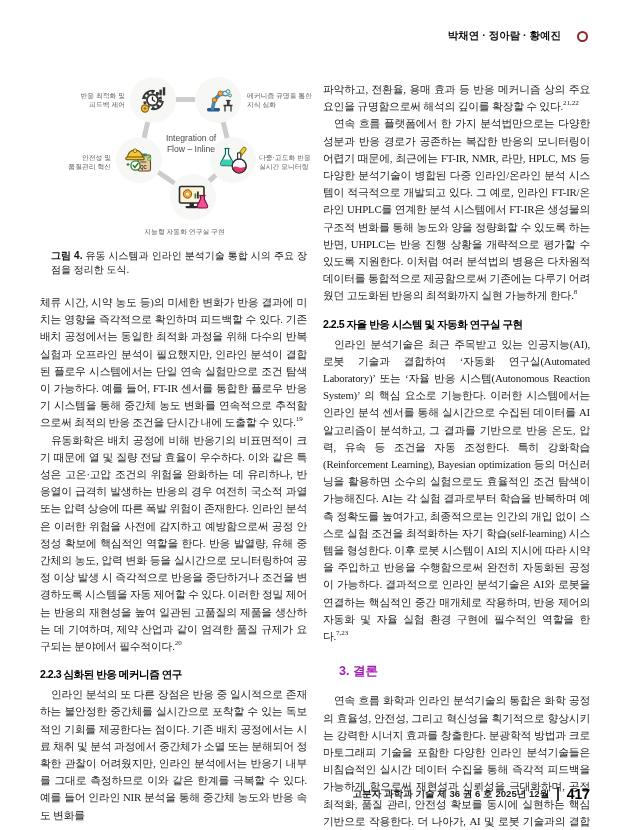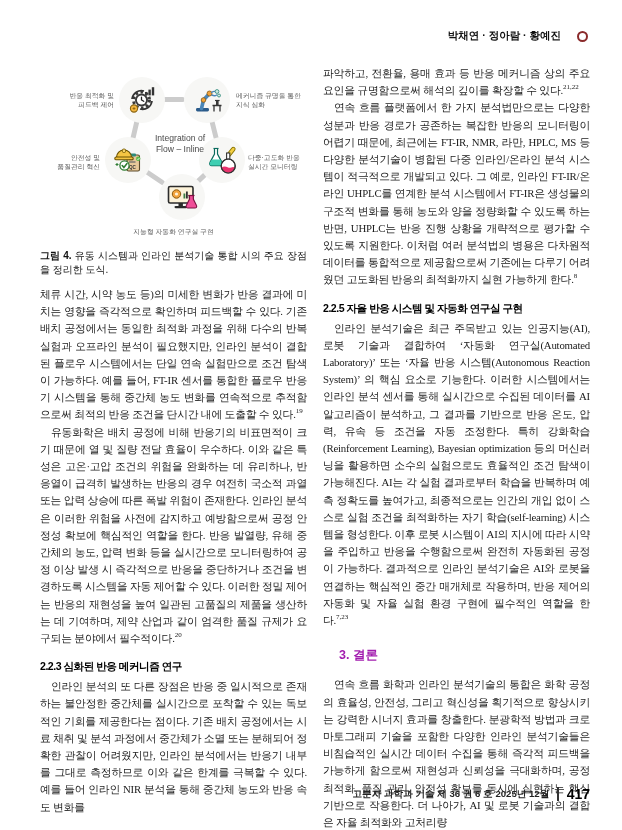--- a/index.html
+++ b/index.html
@@ -6,42 +6,42 @@
   .page{position:relative;width:622px;height:830px;background:#ffffff;overflow:hidden;
         font-family:"Liberation Serif","DejaVu Serif",serif;color:#1a1a1a;}
   
   .author-line{position:absolute;top:29px;right:34px;display:flex;align-items:center;gap:16px;
                font-family:"Liberation Sans","DejaVu Sans",sans-serif;font-weight:700;font-size:10.5px;color:#111;}
   .author-ring{display:inline-block;width:7px;height:7px;border:2.6px solid #8a2a2b;border-radius:50%;}
   
   .columns{position:absolute;top:63px;left:40px;right:32px;display:flex;gap:16px;}
   .col{width:267px;}
   
-  .fig{margin:0 0 10px 0;}
+  .fig{margin:0 0 10px 11px;}
   .diagram{position:relative;width:267px;height:178px;}
   .node{position:absolute;width:46px;height:46px;border-radius:50%;background:#f7f7f5;
         display:flex;align-items:center;justify-content:center;}
   .node svg{width:32px;height:32px;}
   .dlabel{position:absolute;font-family:"Liberation Sans","DejaVu Sans",sans-serif;font-size:6.8px;
           line-height:9px;color:#5a5a5a;white-space:pre-line;}
   .dcenter{position:absolute;left:93px;top:70px;width:94px;text-align:center;
            font-family:"Liberation Sans","DejaVu Sans",sans-serif;font-size:8.6px;line-height:11px;color:#4a4a4a;}
   .arrow{position:absolute;width:22px;height:5px;background:#cccccc;border-radius:2.5px;}
   .figcap{font-family:"Liberation Sans","DejaVu Sans",sans-serif;font-size:10px;line-height:13.5px;
           color:#111;margin-top:8px;text-align:justify;}
   .figcap b{font-weight:700;}
   
   .body{font-size:10.8px;line-height:17.2px;text-align:justify;margin:0;letter-spacing:-0.2px;}
   .body.indent{text-indent:11px;}
   .body sup{font-size:7px;line-height:0;letter-spacing:0;}
   h3.sec{font-family:"Liberation Sans","DejaVu Sans",sans-serif;font-size:10.6px;letter-spacing:-0.5px;
          font-weight:700;margin:13px 0 4px 0;color:#000;white-space:nowrap;}
   h2.sec{font-family:"Liberation Sans","DejaVu Sans",sans-serif;font-size:12.5px;
          font-weight:700;margin:18px 0 12px 16px;color:#a21caf;}
-  .firstpara{margin-top:2px;}
+  .firstpara{margin-top:18px;}
   
   .footer{position:absolute;right:32px;top:786px;display:flex;align-items:center;gap:8px;
           font-family:"Liberation Sans","DejaVu Sans",sans-serif;}
   .footer .journal{font-size:9.6px;font-weight:700;color:#222;}
   .footer .vbar{width:1.4px;height:14px;background:#333;}
   .footer .pageno{font-size:14px;font-weight:700;color:#000;}
 </style>
 </head>
 <body>
 

